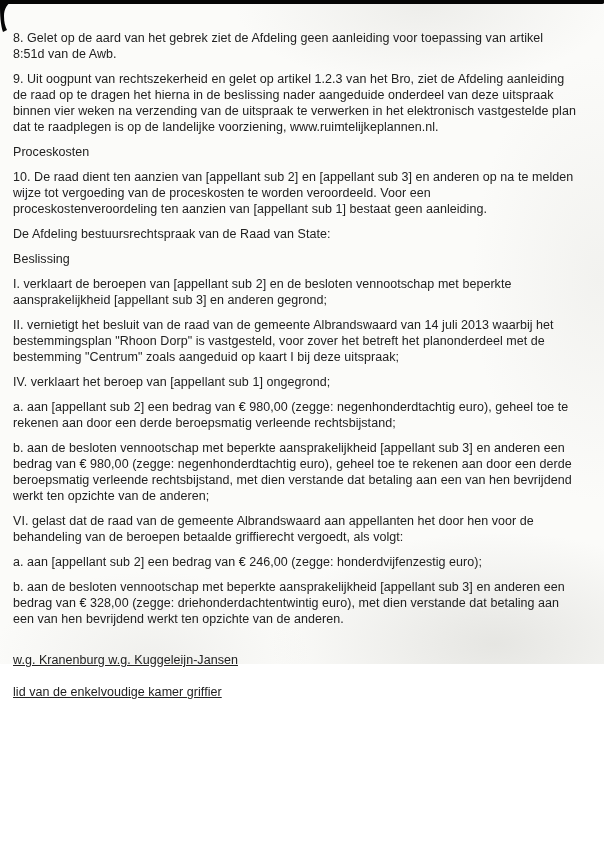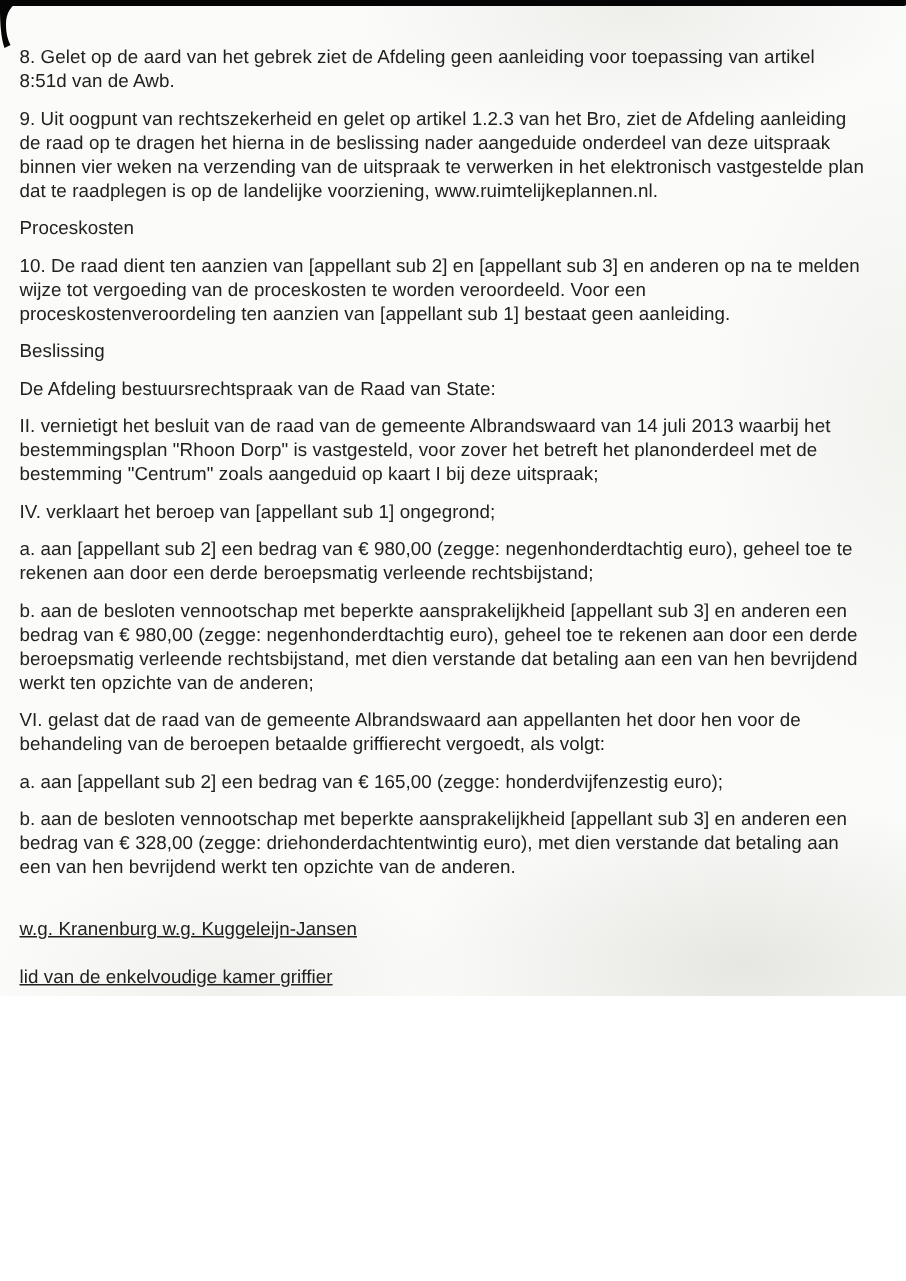--- a/index.html
+++ b/index.html
@@ -71,28 +71,29 @@
 
   <svg class="corner-curl" viewBox="0 0 22 34" xmlns="http://www.w3.org/2000/svg">
     <path d="M0,0 L15,0 C7,3 4,9 4,16 C4,22 5,26 7,30 L3,32 C0.5,25 0,14 0,6 Z" fill="#050505"></path>
   </svg>
 
   <div class="doc-body">
     <p class="block">8. Gelet op de aard van het gebrek ziet de Afdeling geen aanleiding voor toepassing van artikel 8:51d van de Awb.</p>
     <p class="block">9. Uit oogpunt van rechtszekerheid en gelet op artikel 1.2.3 van het Bro, ziet de Afdeling aanleiding de raad op te dragen het hierna in de beslissing nader aangeduide onderdeel van deze uitspraak binnen vier weken na verzending van de uitspraak te verwerken in het elektronisch vastgestelde plan dat te raadplegen is op de landelijke voorziening, www.ruimtelijkeplannen.nl.</p>
     <p class="block">Proceskosten</p>
     <p class="block">10. De raad dient ten aanzien van [appellant sub 2] en [appellant sub 3] en anderen op na te melden wijze tot vergoeding van de proceskosten te worden veroordeeld. Voor een proceskostenveroordeling ten aanzien van [appellant sub 1] bestaat geen aanleiding.</p>
+    <p class="block">De Afdeling bestuursrechtspraak van de Raad van State:</p>
     <p class="block">Beslissing</p>
-    <p class="block">De Afdeling bestuursrechtspraak van de Raad van State:</p>
+    <p class="block">I. verklaart de beroepen van [appellant sub 2] en de besloten vennootschap met beperkte aansprakelijkheid [appellant sub 3] en anderen gegrond;</p>
     <p class="block">II. vernietigt het besluit van de raad van de gemeente Albrandswaard van 14 juli 2013 waarbij het bestemmingsplan "Rhoon Dorp" is vastgesteld, voor zover het betreft het planonderdeel met de bestemming "Centrum" zoals aangeduid op kaart I bij deze uitspraak;</p>
     <p class="block">IV. verklaart het beroep van [appellant sub 1] ongegrond;</p>
     <p class="block">a. aan [appellant sub 2] een bedrag van € 980,00 (zegge: negenhonderdtachtig euro), geheel toe te rekenen aan door een derde beroepsmatig verleende rechtsbijstand;</p>
     <p class="block">b. aan de besloten vennootschap met beperkte aansprakelijkheid [appellant sub 3] en anderen een bedrag van € 980,00 (zegge: negenhonderdtachtig euro), geheel toe te rekenen aan door een derde beroepsmatig verleende rechtsbijstand, met dien verstande dat betaling aan een van hen bevrijdend werkt ten opzichte van de anderen;</p>
     <p class="block">VI. gelast dat de raad van de gemeente Albrandswaard aan appellanten het door hen voor de behandeling van de beroepen betaalde griffierecht vergoedt, als volgt:</p>
-    <p class="block">a. aan [appellant sub 2] een bedrag van € 165,00 (zegge: honderdvijfenzestig euro);</p>
+    <p class="block">a. aan [appellant sub 2] een bedrag van € 246,00 (zegge: honderdvijfenzestig euro);</p>
     <p class="block">b. aan de besloten vennootschap met beperkte aansprakelijkheid [appellant sub 3] en anderen een bedrag van € 328,00 (zegge: driehonderdachtentwintig euro), met dien verstande dat betaling aan een van hen bevrijdend werkt ten opzichte van de anderen.</p>
     <p class="block tight">
       <span class="sig-line">w.g. Kranenburg w.g. Kuggeleijn-Jansen</span>
       <span class="sig-line">lid van de enkelvoudige kamer griffier</span>
     </p>
   </div>
 
 </div>
 
 </body></html>

